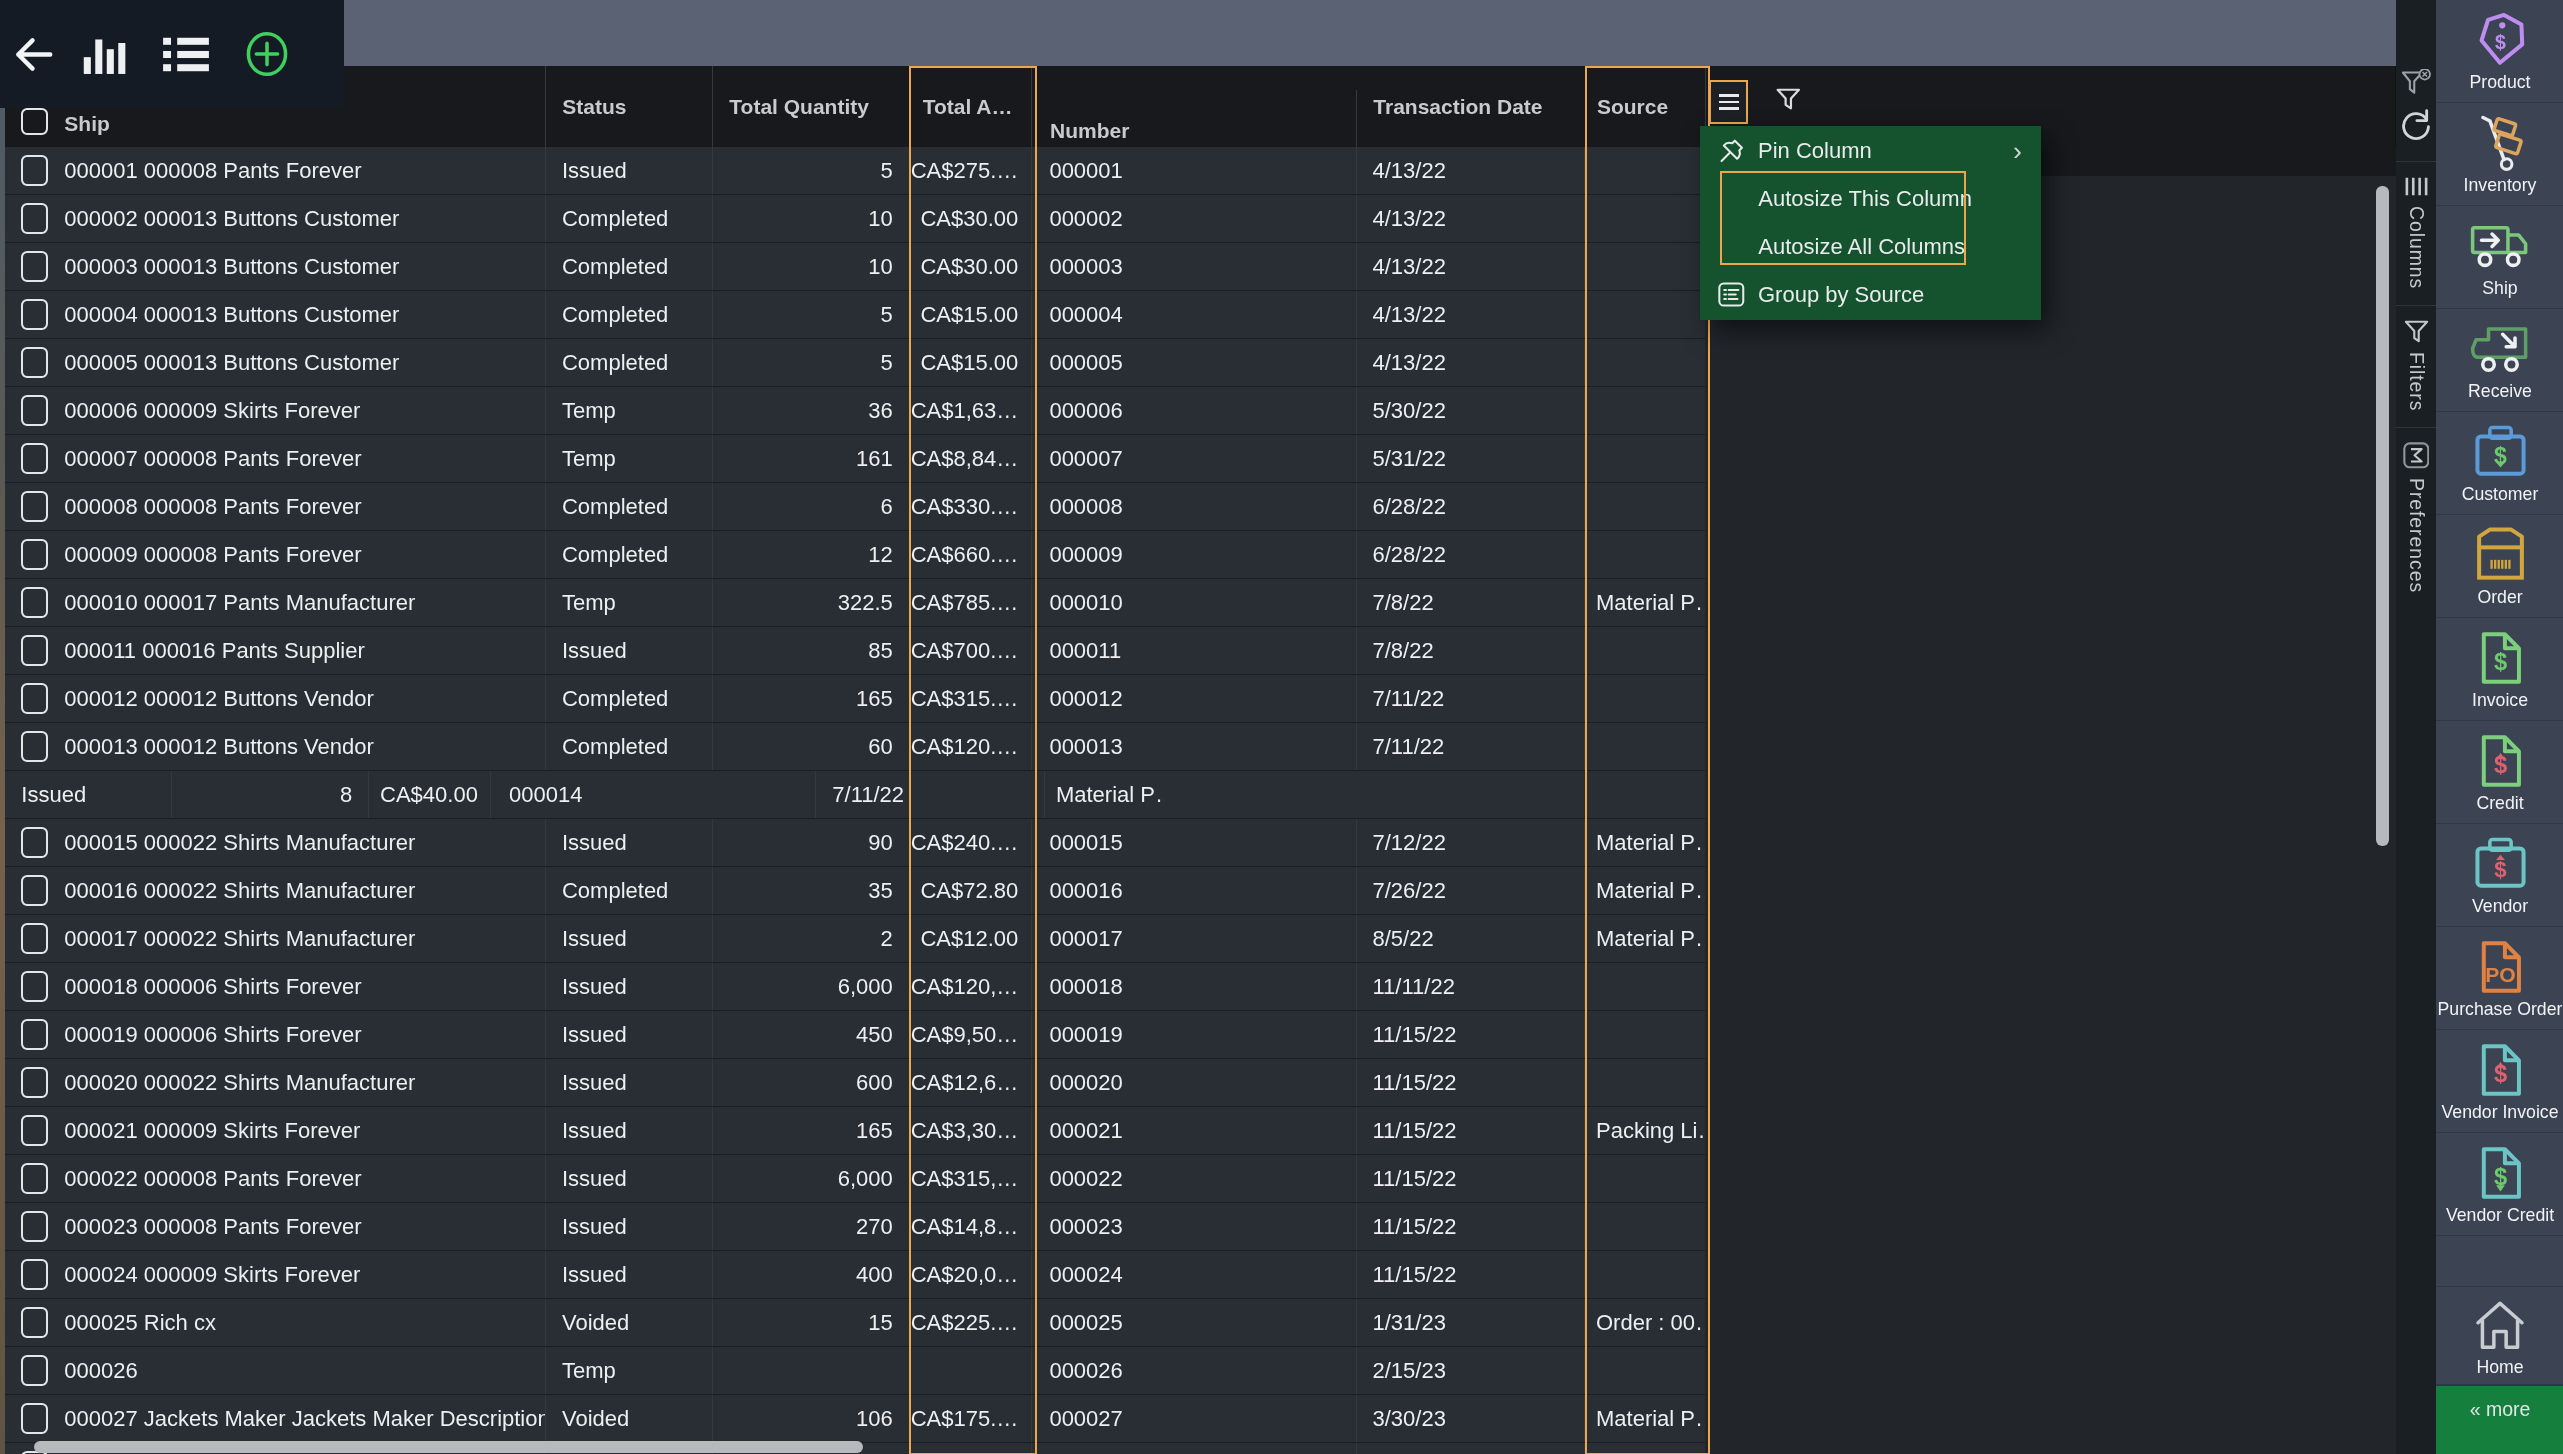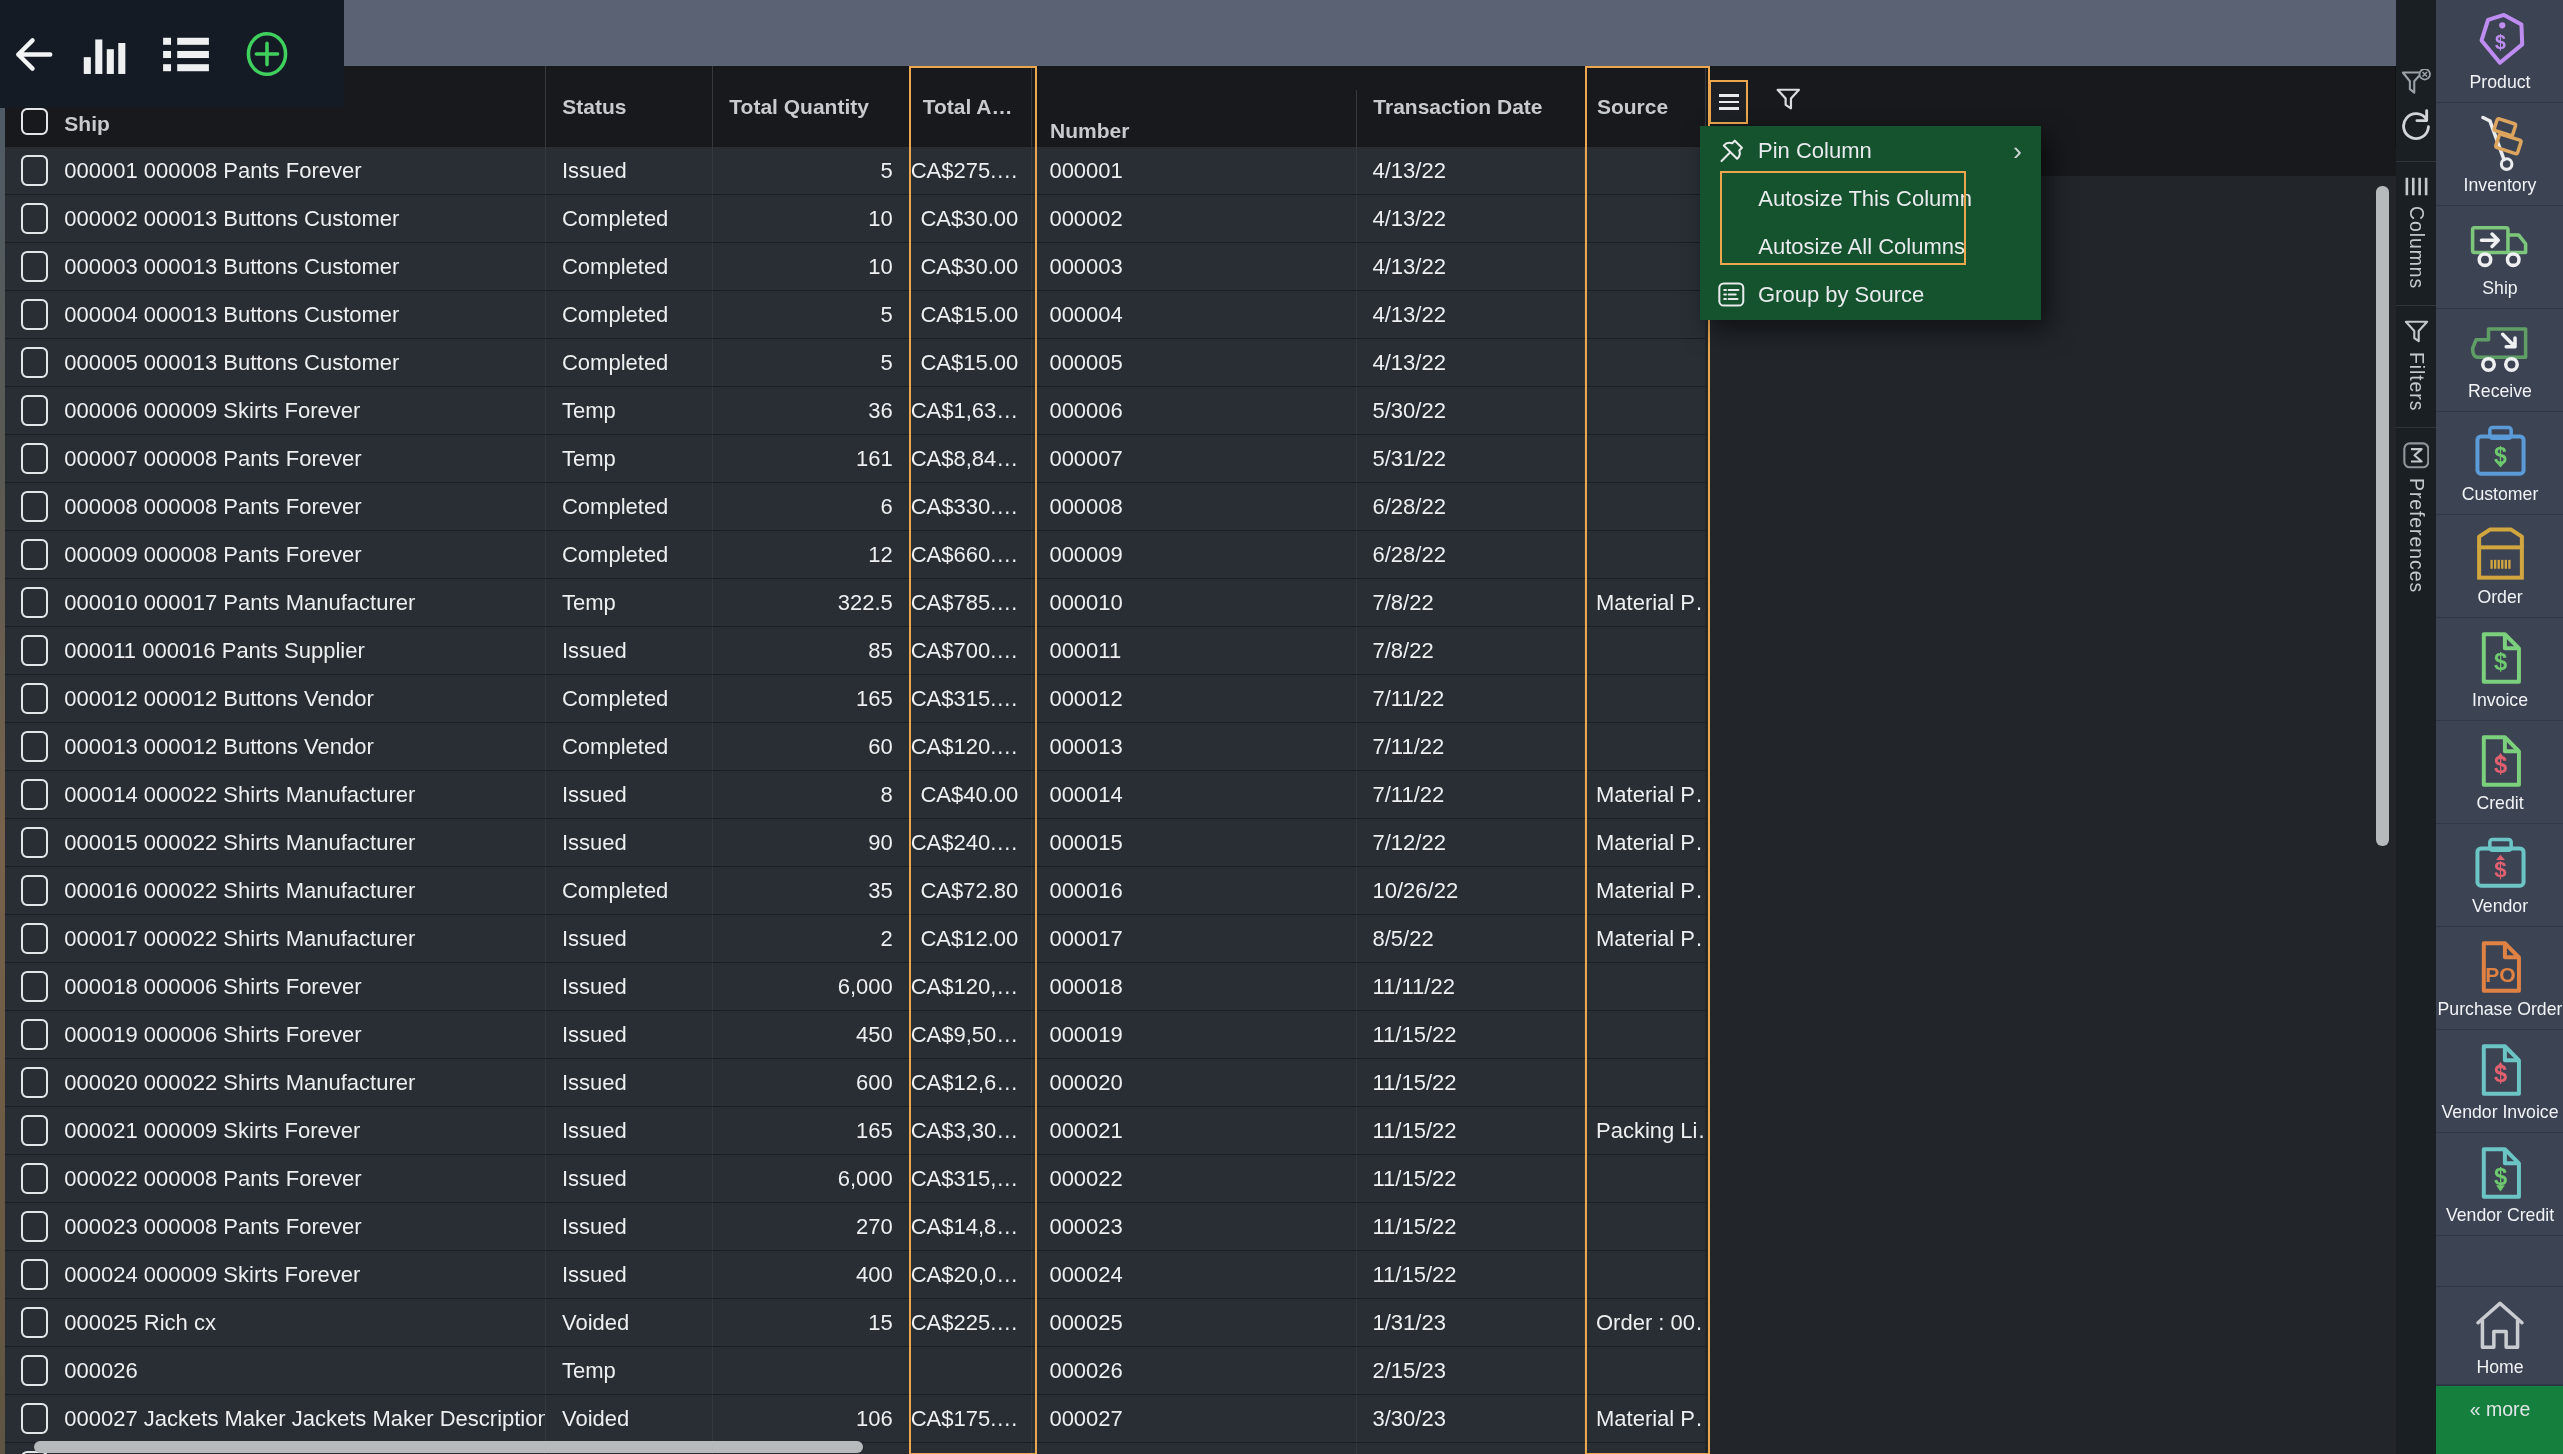--- a/index.html
+++ b/index.html
@@ -343,24 +343,20 @@
     </div>
     <div class="cell status">Completed</div>
     <div class="cell qty">60</div>
     <div class="cell amount">CA$120.…</div>
     <div class="cell number">000013</div>
     <div class="cell date">7/11/22</div>
     <div class="cell source"></div>
   </div>
 
   <div class="row">
-    <div class="cell ship">
-      <span class="cb"></span>
-      <span class="txt">000014 000022 Shirts Manufacturer</span>
-    </div>
     <div class="cell status">Issued</div>
     <div class="cell qty">8</div>
     <div class="cell amount">CA$40.00</div>
     <div class="cell number">000014</div>
     <div class="cell date">7/11/22</div>
     <div class="cell source">Material P…</div>
   </div>
 
   <div class="row">
     <div class="cell ship">
@@ -377,21 +373,21 @@
 
   <div class="row">
     <div class="cell ship">
       <span class="cb"></span>
       <span class="txt">000016 000022 Shirts Manufacturer</span>
     </div>
     <div class="cell status">Completed</div>
     <div class="cell qty">35</div>
     <div class="cell amount">CA$72.80</div>
     <div class="cell number">000016</div>
-    <div class="cell date">10/26/22</div>
+    <div class="cell date">7/26/22</div>
     <div class="cell source">Material P…</div>
   </div>
 
   <div class="row">
     <div class="cell ship">
       <span class="cb"></span>
       <span class="txt">000017 000022 Shirts Manufacturer</span>
     </div>
     <div class="cell status">Issued</div>
     <div class="cell qty">2</div>

